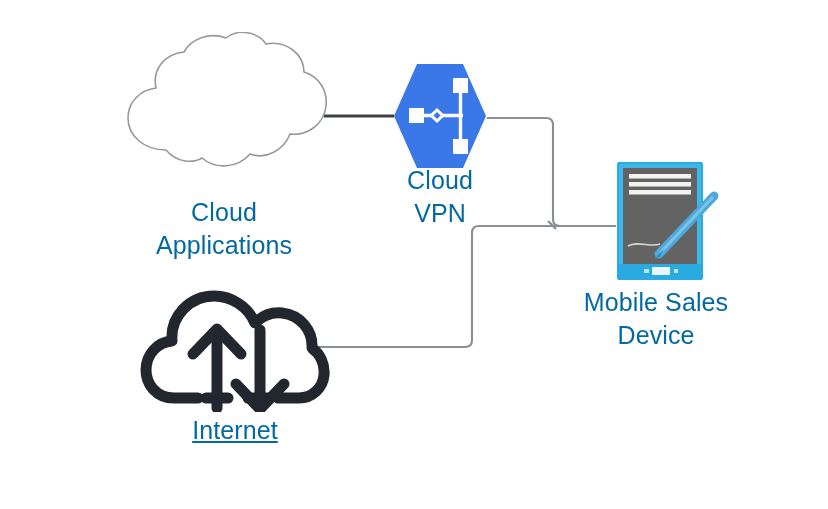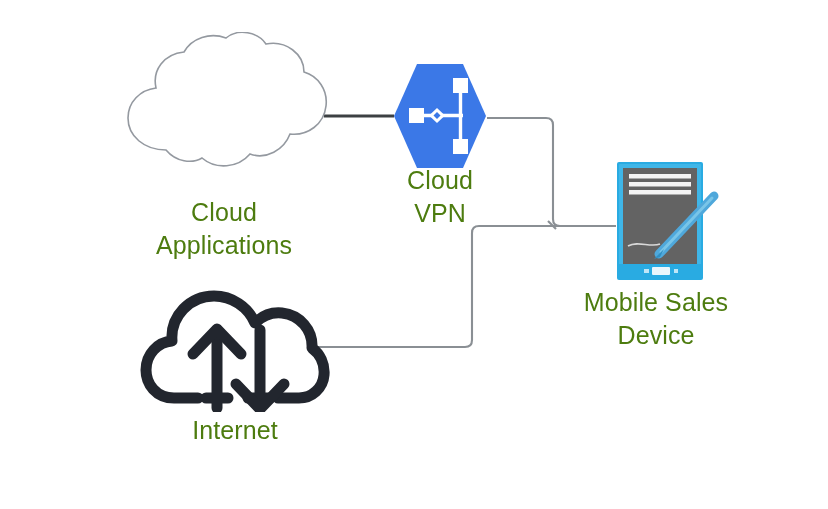--- a/index.html
+++ b/index.html
@@ -25,40 +25,40 @@
     top: 0;
     width: 828px;
     height: 509px;
   }
   .node {
     position: absolute;
   }
   .node-label {
     position: absolute;
     text-align: center;
-    color: #4d7c0f;
+    color: #0369a1;
     font-family: "Liberation Sans", sans-serif;
     font-size: 25px;
     line-height: 33px;
     letter-spacing: 0.1px;
     white-space: pre-line;
     font-weight: 400;
   }
   
   #cloud-apps-node { left: 104px; top: 32px; width: 240px; height: 150px; }
   #cloud-apps-label { left: 84px; top: 196px; width: 280px; }
   
   #cloud-vpn-node { left: 385px; top: 58px; width: 110px; height: 116px; }
   #cloud-vpn-label { left: 375px; top: 164px; width: 130px; }
   
   #mobile-device-node { left: 608px; top: 160px; width: 112px; height: 125px; }
   #mobile-device-label { left: 546px; top: 286px; width: 220px; }
   
   #internet-node { left: 140px; top: 282px; width: 190px; height: 130px; }
-  #internet-label { left: 120px; top: 414px; width: 230px; }
+  #internet-label { left: 120px; top: 414px; width: 230px; text-decoration: underline; }
 </style>
 </head>
 <body>
 
 <div id="diagram-canvas">
 
   <svg class="layer" viewBox="0 0 828 509" width="828" height="509">
 
     <line x1="324" y1="116" x2="394" y2="116" stroke="#3c4043" stroke-width="3.2" stroke-linecap="butt"></line>
 

